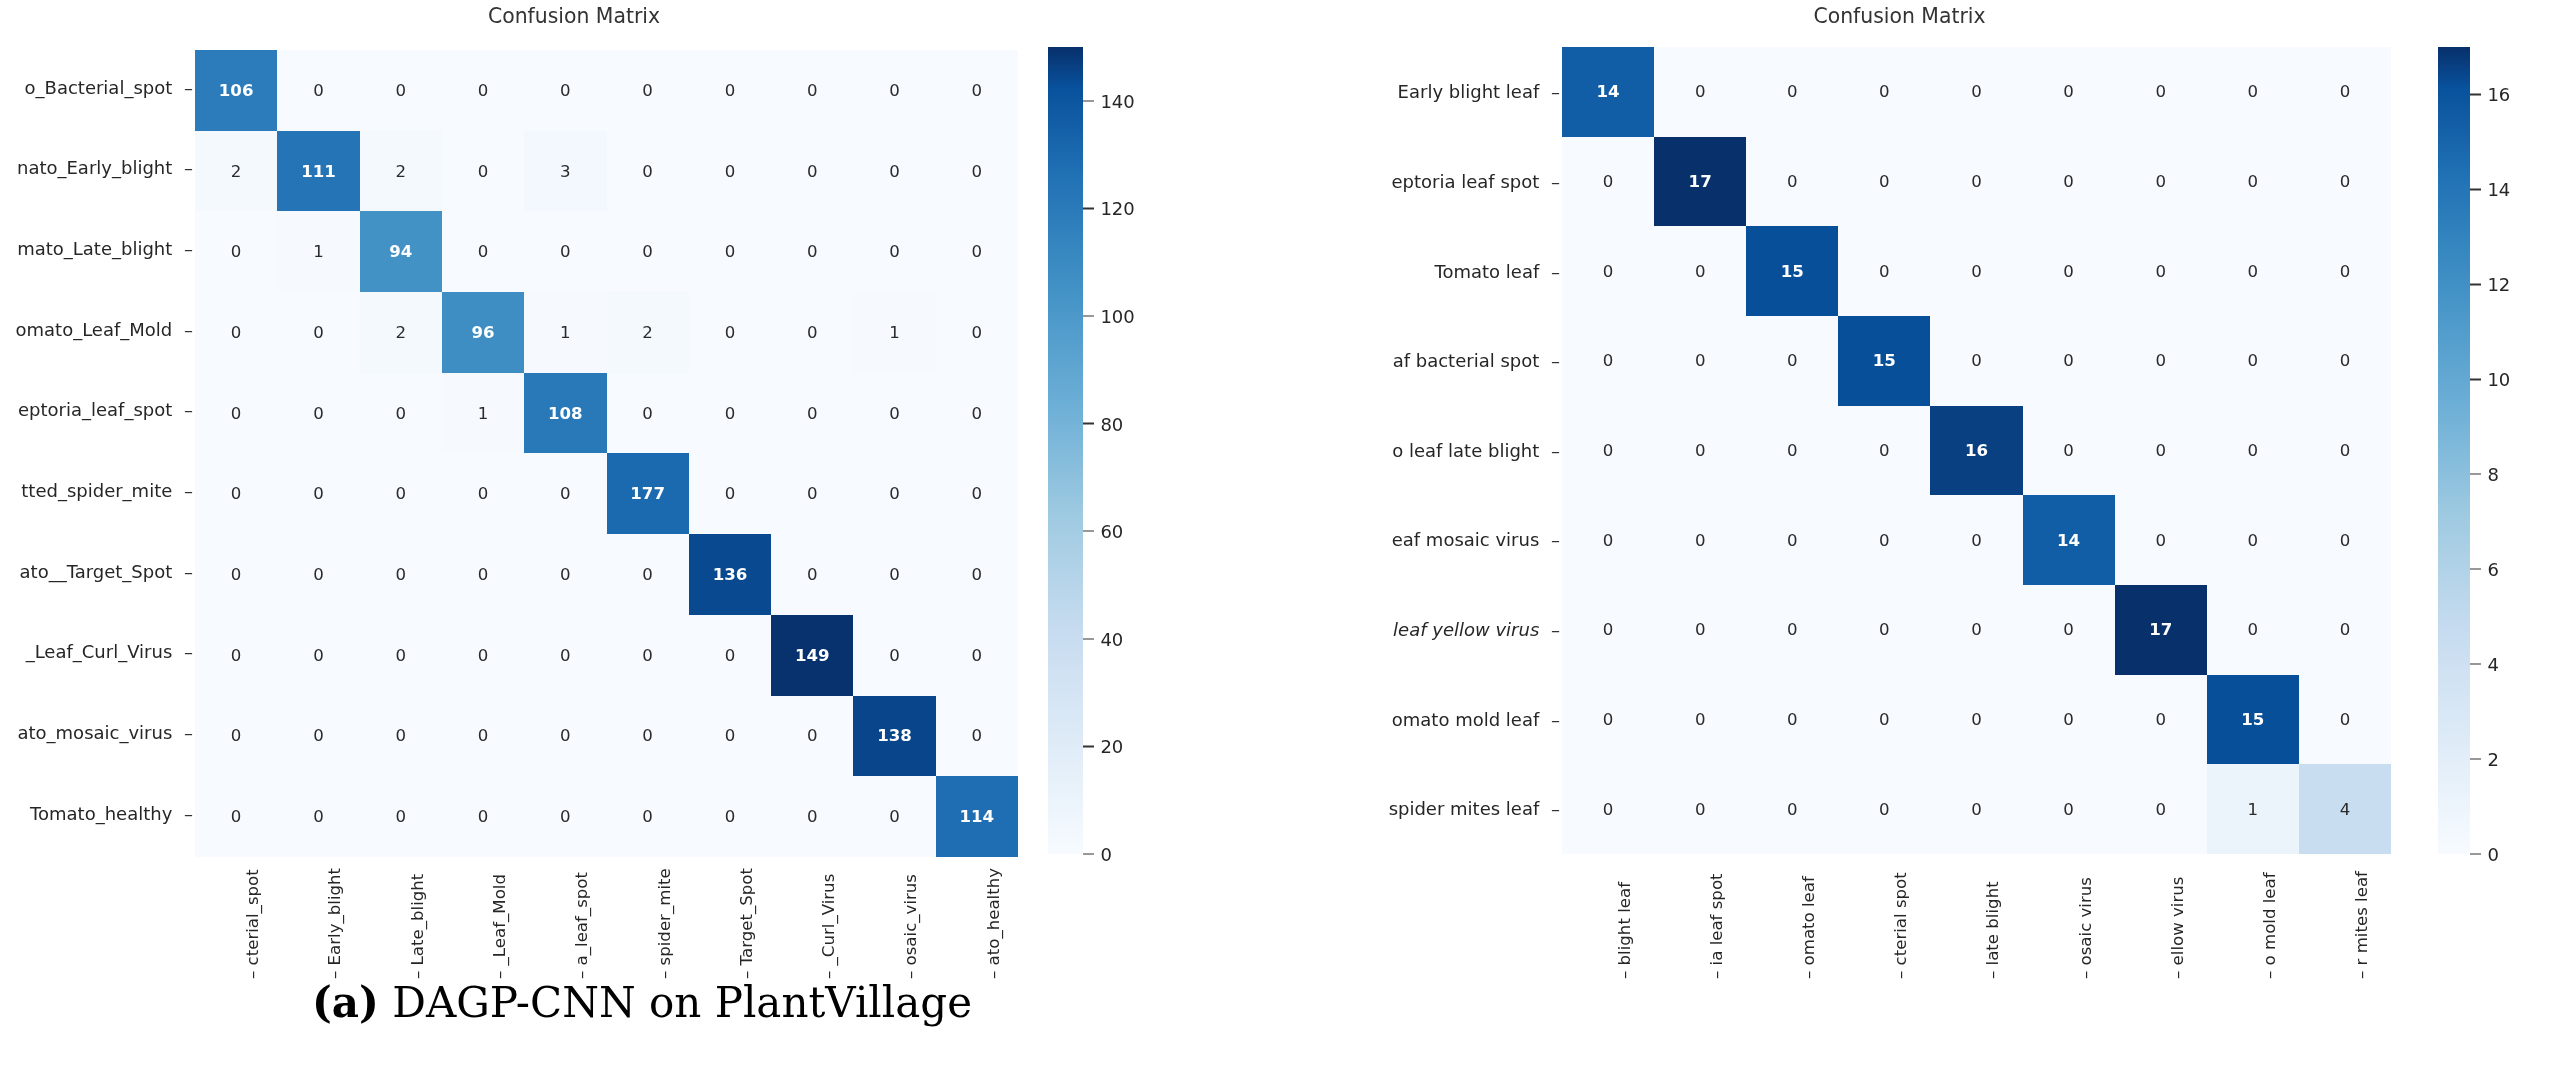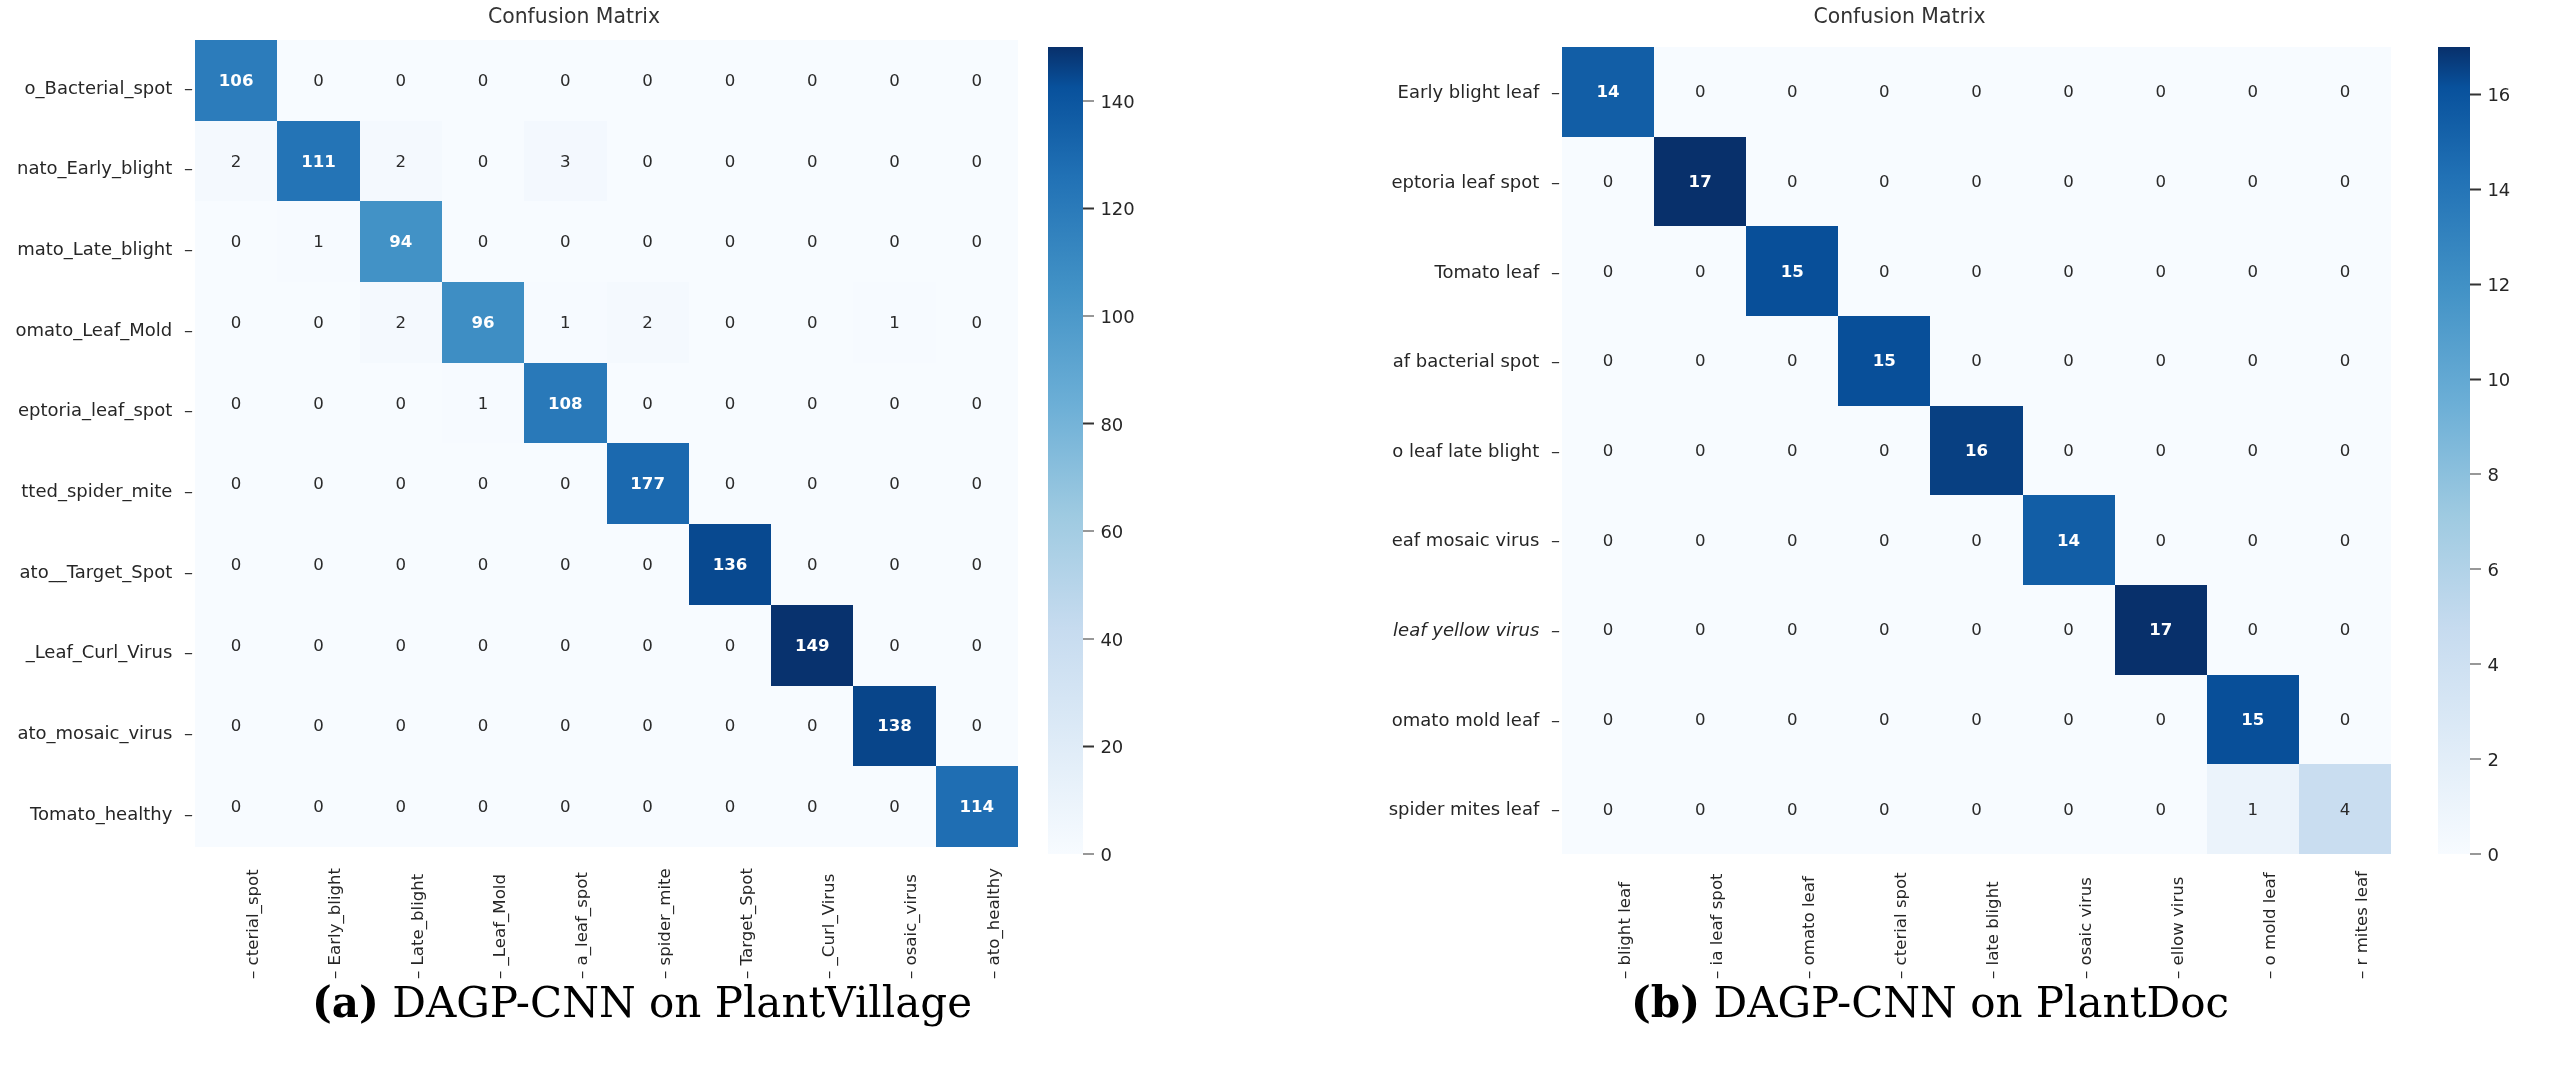--- a/index.html
+++ b/index.html
@@ -56,21 +56,21 @@
           <div class="ylab" style="top: 122px;">nato_Early_blight <span class="tickdash">–</span></div>
           <div class="ylab" style="top: 203px;">mato_Late_blight <span class="tickdash">–</span></div>
           <div class="ylab" style="top: 284px;">omato_Leaf_Mold <span class="tickdash">–</span></div>
           <div class="ylab" style="top: 364px;">eptoria_leaf_spot <span class="tickdash">–</span></div>
           <div class="ylab" style="top: 445px;">tted_spider_mite <span class="tickdash">–</span></div>
           <div class="ylab" style="top: 526px;">ato__Target_Spot <span class="tickdash">–</span></div>
           <div class="ylab" style="top: 606px;">_Leaf_Curl_Virus <span class="tickdash">–</span></div>
           <div class="ylab" style="top: 687px;">ato_mosaic_virus <span class="tickdash">–</span></div>
           <div class="ylab" style="top: 768px;">Tomato_healthy <span class="tickdash">–</span></div>
         </div>
-      <div class="grid" id="grid-a" style="left: 195px; top: 40px; width: 823px; height: 807px; grid-template-columns: repeat(10, 1fr); grid-template-rows: repeat(10, 1fr);">
+      <div class="grid" id="grid-a" style="left: 195px; top: 50px; width: 823px; height: 807px; grid-template-columns: repeat(10, 1fr); grid-template-rows: repeat(10, 1fr);">
           <div class="cell dark" style="background: rgb(44, 124, 187);">106</div>
           <div class="cell light" style="background: rgb(247, 251, 255);">0</div>
           <div class="cell light" style="background: rgb(247, 251, 255);">0</div>
           <div class="cell light" style="background: rgb(247, 251, 255);">0</div>
           <div class="cell light" style="background: rgb(247, 251, 255);">0</div>
           <div class="cell light" style="background: rgb(247, 251, 255);">0</div>
           <div class="cell light" style="background: rgb(247, 251, 255);">0</div>
           <div class="cell light" style="background: rgb(247, 251, 255);">0</div>
           <div class="cell light" style="background: rgb(247, 251, 255);">0</div>
           <div class="cell light" style="background: rgb(247, 251, 255);">0</div>
@@ -366,19 +366,16 @@
               <span>14</span>
             </div>
             <div class="cbar-tick" style="top: 5.88235%;">
               <span class="dash"></span>
               <span>16</span>
             </div>
           </div>
       </div>
     </div>
 
-    <div class="caption">
-      <b>(b)</b><span> DAGP-CNN on PlantDoc</span>
-    </div>
   </div>
 
 </div>
 
 
 </body></html>

